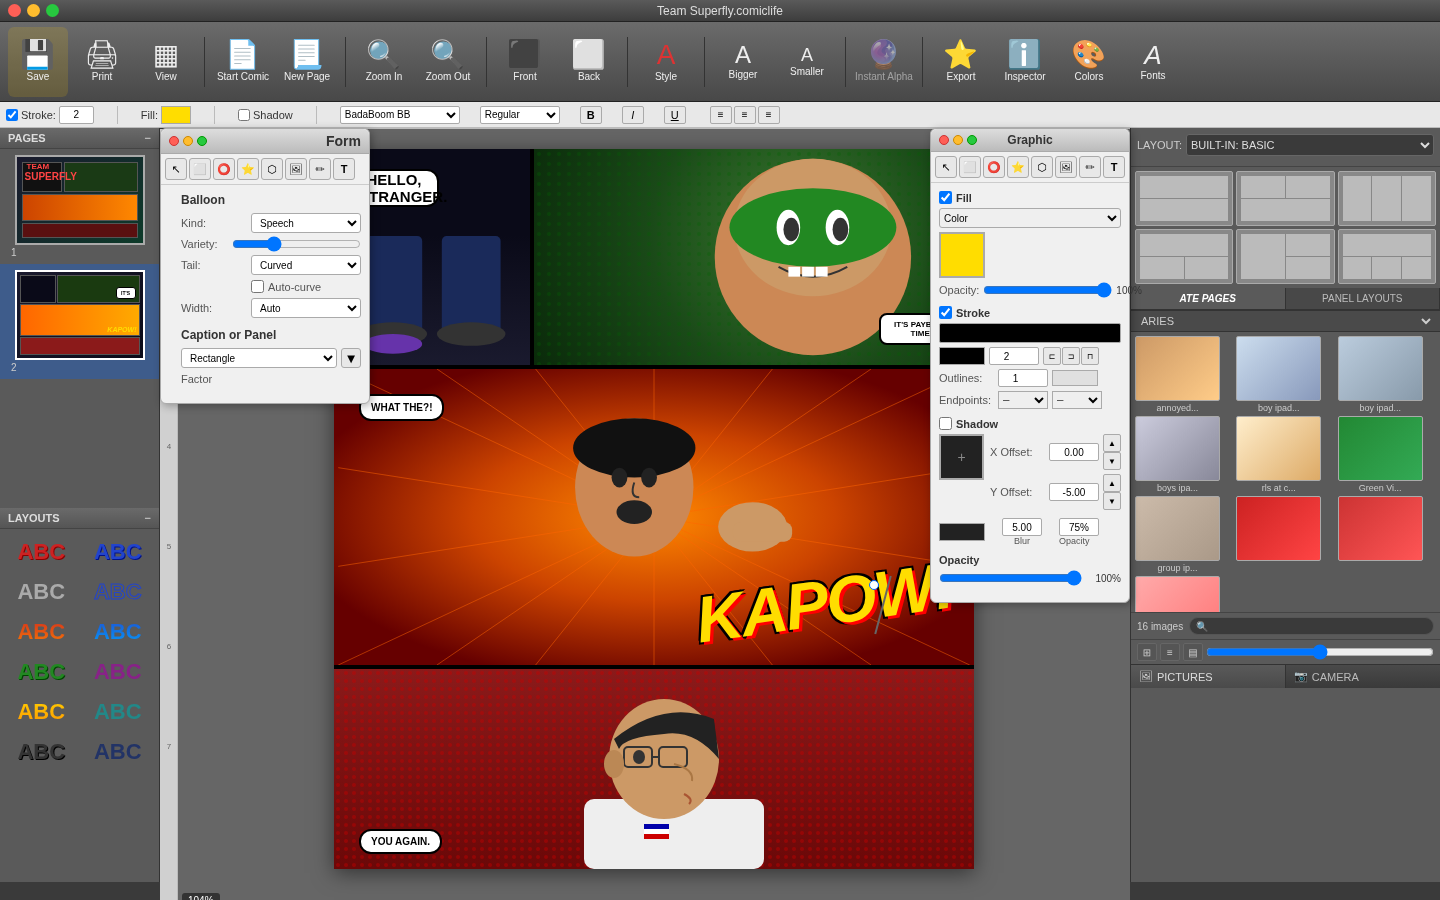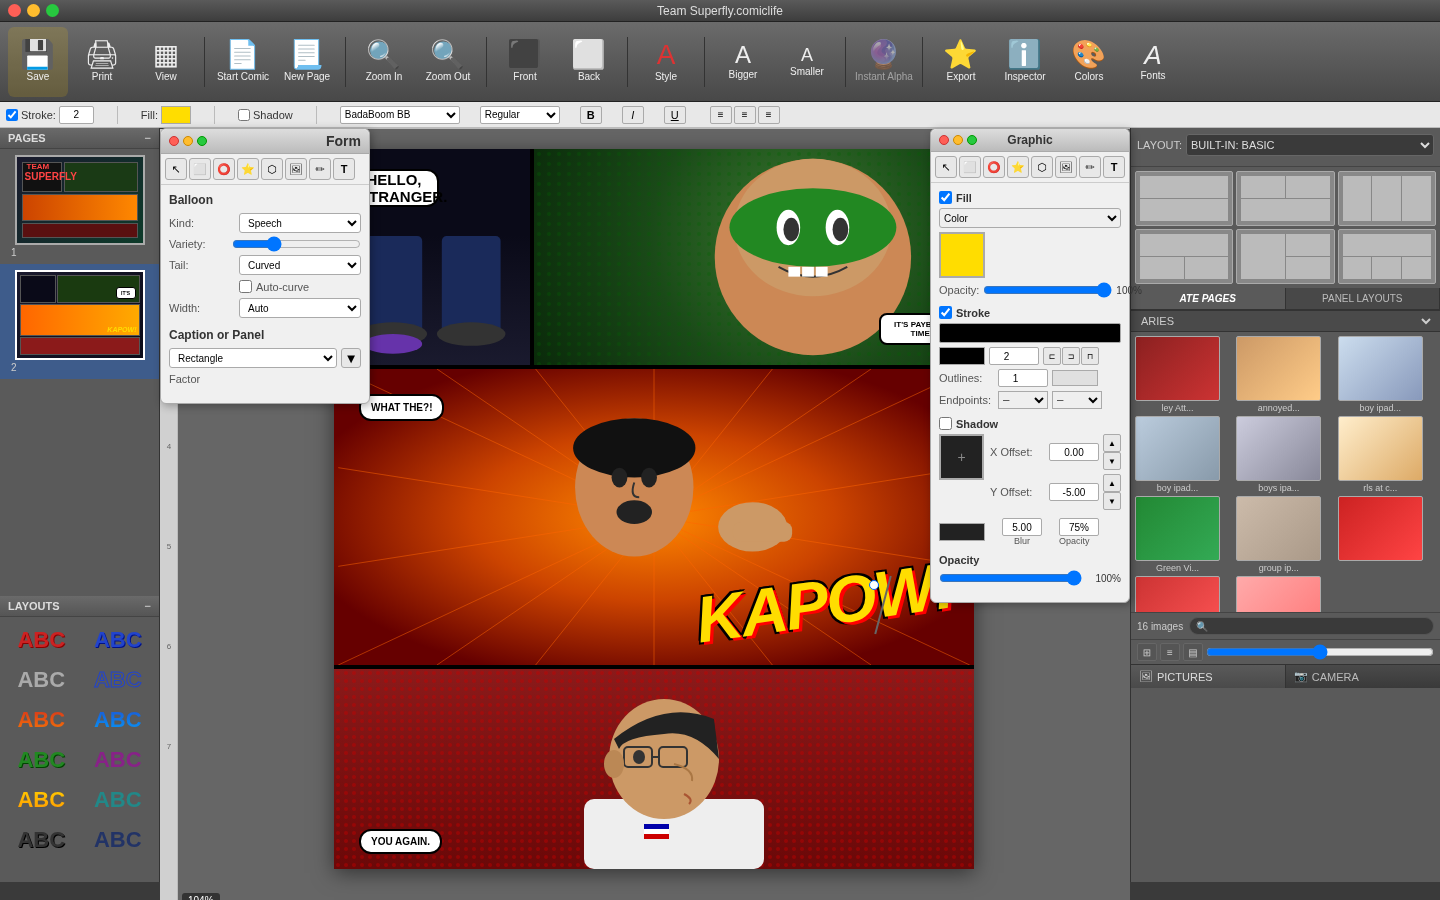--- a/index.html
+++ b/index.html
@@ -209,21 +209,21 @@
     .form-tool {
       width: 22px; height: 22px;
       border: 1px solid #aaa;
       border-radius: 3px;
       background: #e8e8e8;
       cursor: pointer;
       font-size: 11px;
       display: flex; align-items: center; justify-content: center;
     }
     .form-body { padding: 8px; }
-    .form-section { margin-bottom: 10px; }
+    .form-section { margin-bottom: 10px; margin-left: 12px; }
     .form-section-title { font-size: 12px; font-weight: bold; color: #333; margin-bottom: 6px; }
     .form-row {
       display: flex;
       align-items: center;
       margin-bottom: 5px;
       font-size: 11px;
     }
     .form-label { width: 70px; color: #555; }
     .form-control {
       flex: 1;
@@ -518,21 +518,21 @@
     <button style="height:18px;width:22px;font-size:10px;border:1px solid #aaa;border-radius:2px;cursor:pointer;background:#e8e8e8;">≡</button>
     <button style="height:18px;width:22px;font-size:10px;border:1px solid #aaa;border-radius:2px;cursor:pointer;background:#e8e8e8;">≡</button>
     <button style="height:18px;width:22px;font-size:10px;border:1px solid #aaa;border-radius:2px;cursor:pointer;background:#e8e8e8;">≡</button>
   </div>
 </div>
 
 <div class="main-layout">
 
   <div style="display:flex;flex-direction:column;width:160px;border-right:1px solid #333;">
 
-    <div class="pages-sidebar" style="flex:0 0 auto;height:468px;">
+    <div class="pages-sidebar" style="flex:0 0 auto;height:380px;">
       <div class="sidebar-header">
         <span>PAGES</span>
         <span style="color:#bbb;">−</span>
       </div>
 
       <div class="page-thumb">
         <div style="display:flex;flex-direction:column;align-items:center;width:100%;">
           <div class="thumb-img" style="width:130px;height:90px;background:linear-gradient(135deg,#1a1a2e,#0d3b2a);border:2px solid #aaa;position:relative;">
 
             <div style="position:absolute;top:5px;left:5px;right:5px;bottom:5px;display:flex;flex-direction:column;gap:2px;">
@@ -850,24 +850,20 @@
 
     <div class="category-header">
       <select style="background:transparent;border:none;color:#ccc;font-size:11px;width:100%;cursor:pointer;">
         <option>ARIES</option>
       </select>
     </div>
 
     <div class="media-grid" style="max-height:280px;overflow-y:auto;">
 
       <div class="media-item">
-        <div class="media-thumb" style="background:linear-gradient(135deg,#8b2020,#cc3333);"></div>
-        <div class="media-label">ley Att...</div>
-      </div>
-      <div class="media-item">
         <div class="media-thumb" style="background:linear-gradient(135deg,#cc9966,#ffcc88);"></div>
         <div class="media-label">annoyed...</div>
       </div>
       <div class="media-item">
         <div class="media-thumb" style="background:linear-gradient(135deg,#ccddee,#8899bb);"></div>
         <div class="media-label">boy ipad...</div>
       </div>
 
       <div class="media-item">
         <div class="media-thumb" style="background:linear-gradient(135deg,#bbccdd,#889aaa);"></div>

